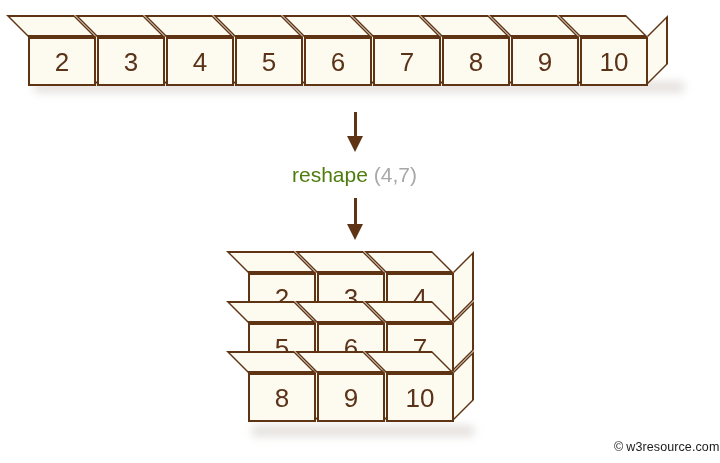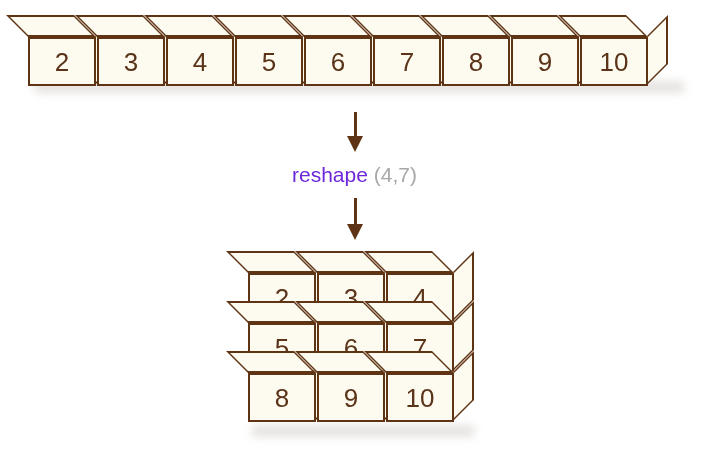--- a/index.html
+++ b/index.html
@@ -81,21 +81,21 @@
   }
 
   
   .reshape-label{
     position:absolute;
     z-index:6;
     font-size:21px;
     white-space:nowrap;
     font-family:"Liberation Sans", sans-serif;
   }
-  .reshape-label .word{color:#6d28d9;}
+  .reshape-label .word{color:#4d7c0f;}
   .reshape-label .dims{color:#a8a8a8;}
 
   
   .watermark{
     position:absolute;
     z-index:7;
     font-size:12.5px;
     color:#1b1b1b;
     font-family:"Liberation Sans", sans-serif;
     white-space:nowrap;
@@ -254,14 +254,17 @@
       </div>
       <div class="cube" style="left: 386px; top: 373px; width: 68px; height: 49px; z-index: 22;">
         <div class="side" style="left: 66px; top: 0px; width: 22px; height: 49px; transform-origin: left bottom; transform: skewY(-45deg);"></div>
         <div class="top" style="left: 0px; top: -22px; width: 68px; height: 22px; transform-origin: left bottom; transform: skewX(45deg);"></div>
         <div class="face">
           <span class="num" style="font-size: 26px;">10</span>
         </div>
       </div>
     </div>
 
+  <div class="watermark" style="left:614px;top:440px;">
+    <span class="copy">©</span><span>w3resource.com</span>
+  </div>
 
 </div>
 
 </body></html>

